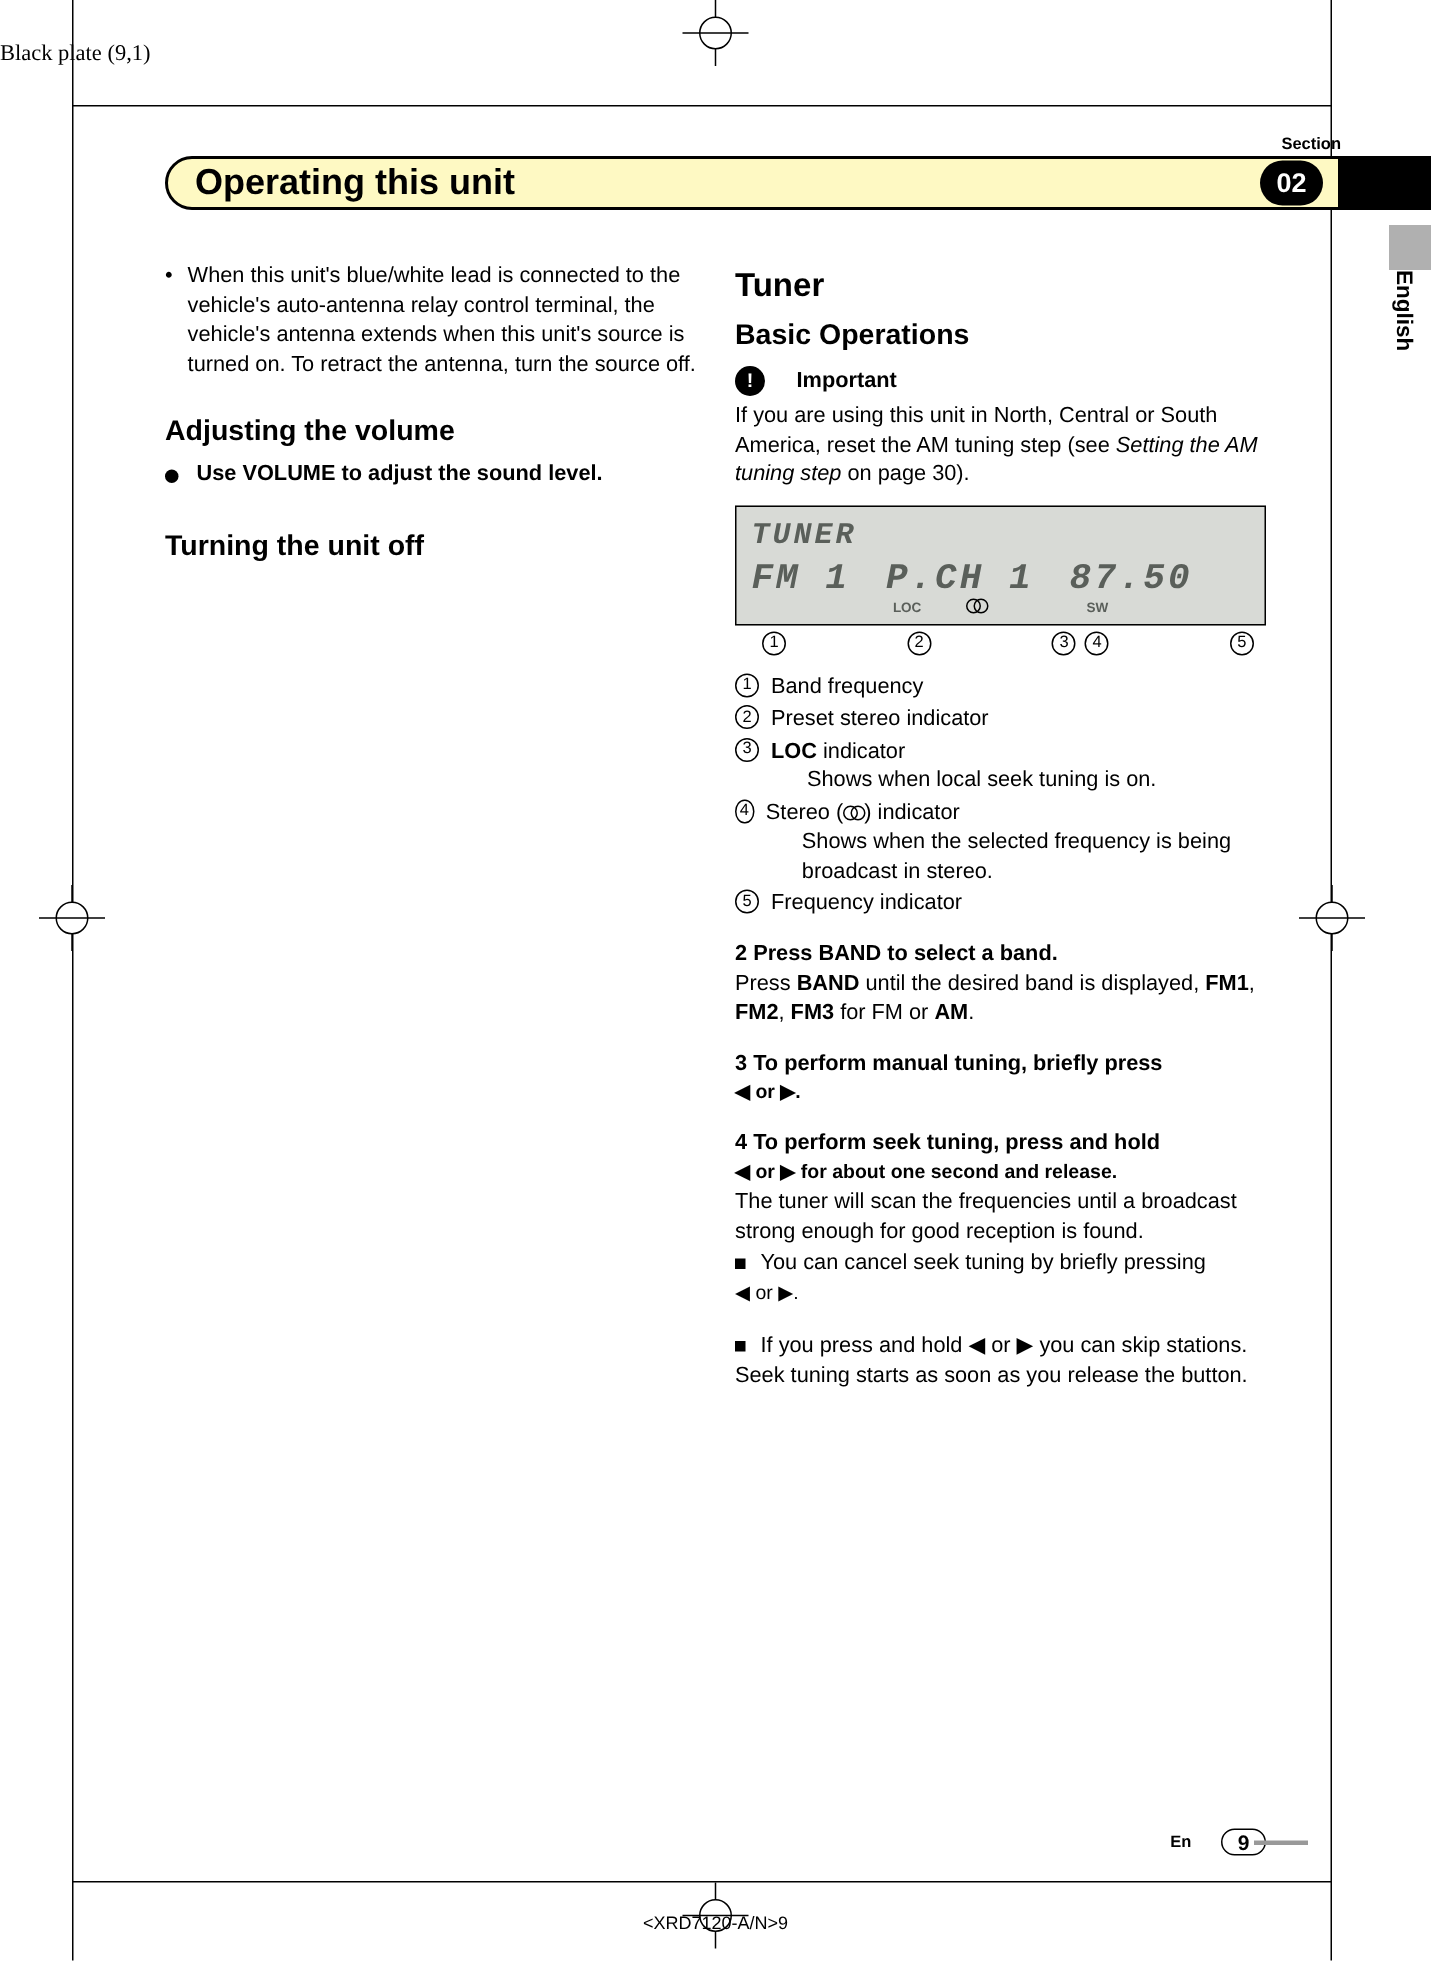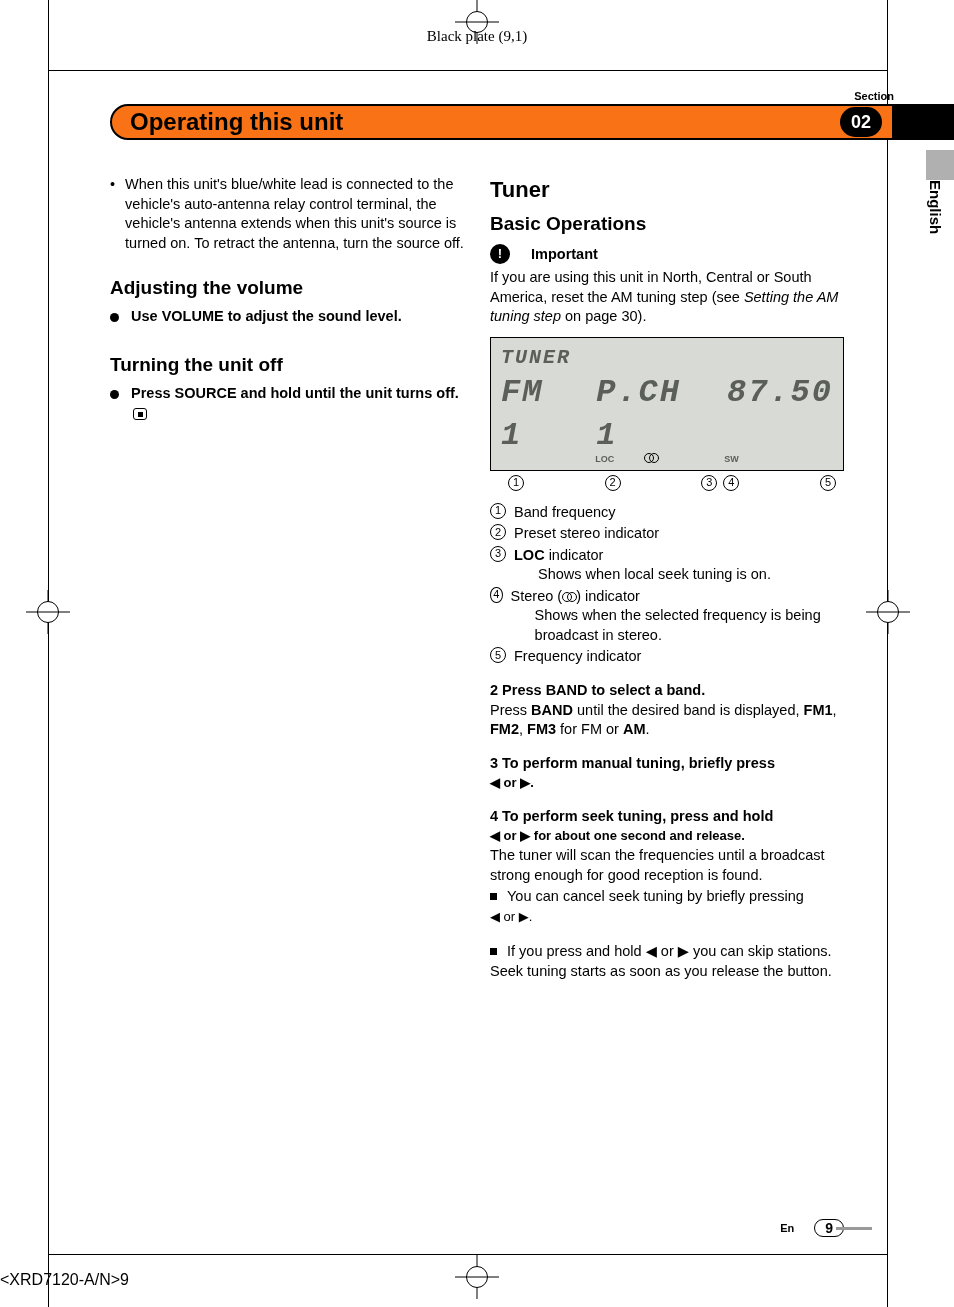--- a/index.html
+++ b/index.html
@@ -18,42 +18,42 @@
   }
   .reg::before, .reg::after {
     content:""; position:absolute; background:#000;
   }
   .reg::before { left:50%; top:0; bottom:0; width:1px; transform:translateX(-50%); }
   .reg::after { top:50%; left:0; right:0; height:1px; transform:translateY(-50%); }
   .reg .circ {
     position:absolute; border:1px solid #000; border-radius:50%;
     width:22px; height:22px; left:11px; top:11px; background:#fff;
   }
-  .top-label { position:absolute; top:28px; left:0; right:0; text-align:center; font-size:15px; font-family:"Times New Roman", serif; }
-  .bottom-label { position:absolute; bottom:18px; left:0; right:0; text-align:left; font-size:16px; }
+  .top-label { position:absolute; top:28px; left:0; right:0; font-size:15px; font-family:"Times New Roman", serif; }
+  .bottom-label { position:absolute; bottom:18px; left:0; right:0; text-align:center; font-size:12px; }
   .page-frame {
     position:absolute;
     left:60px; right:60px;
     top:70px; bottom:60px;
   }
   .section-label {
     position:absolute; top:20px; right:0; font-size:11px; font-weight:bold;
   }
   .black-banner {
     position:absolute; top:34px; right:-60px; height:36px;
     width: 140px;
     background:#000;
   }
   .header-bar {
     position:absolute; top:34px; left:50px; right:0; height:36px;
     border:2px solid #000;
     border-radius: 18px 0 0 18px;
     display:flex; align-items:center;
     padding-left:18px;
-    background:#f97316;
+    background:#fef9c3;
     z-index:2;
   }
   .header-bar h1 { font-size:24px; font-weight:bold; }
   .section-num {
     position:absolute; right:10px; top:50%; transform:translateY(-50%);
     background:#000; color:#fff;
     border-radius:18px;
     width:42px; height:30px;
     display:flex; align-items:center; justify-content:center;
     font-weight:bold; font-size:18px;
@@ -113,21 +113,21 @@
     margin:10px 0 4px;
     position:relative;
   }
   .lcd {
     font-family:"Courier New", monospace;
     letter-spacing:2px;
     font-style:italic;
     color:#5a5f5a;
   }
   .lcd-top { font-size:20px; font-weight:bold; }
-  .lcd-bot { font-size:32px; font-weight:bold; display:flex; justify-content:space-between; align-items:baseline;gap:24px; }
+  .lcd-bot { font-size:24px; font-weight:bold; display:flex; align-items:baseline;gap:24px; }
   .lcd-small { font-size:9px; font-style:normal; letter-spacing:0; color:#5a5f5a; font-weight:bold; }
   .callout-row {
     display:flex; justify-content:space-between; padding:0 8px 0 18px; margin-bottom:12px;
     font-size:13px;
   }
   .co-group { display:flex; gap:6px; }
   .circ-num {
     display:inline-flex; width:16px; height:16px; border:1px solid #000; border-radius:50%;
     align-items:center; justify-content:center; font-size:11px;
   }
@@ -203,27 +203,20 @@
         <span>When this unit's blue/white lead is connected to the vehicle's auto-antenna relay control terminal, the vehicle's antenna extends when this unit's source is turned on. To retract the antenna, turn the source off.</span>
       </div>
 
       <h2 class="sect">Adjusting the volume</h2>
       <div class="step-lead">
         <span class="round-bullet"></span>
         <span style="font-weight:bold">Use VOLUME to adjust the sound level.</span>
       </div>
 
       <h2 class="sect" style="margin-top:26px">Turning the unit off</h2>
-      <div class="step-lead">
-        <span class="round-bullet"></span>
-        <span style="font-weight:bold">
-          <span>Press SOURCE and hold until the unit turns off.</span>
-          <span class="stop-icon"></span>
-        </span>
-      </div>
     </div>
 
     <div class="col">
       <h2 class="big">Tuner</h2>
       <h2 class="sect" style="margin-top:0">Basic Operations</h2>
 
       <div class="important-row">
         <span class="excl-icon"></span>
         <span style="font-weight:bold">Important</span>
       </div>

